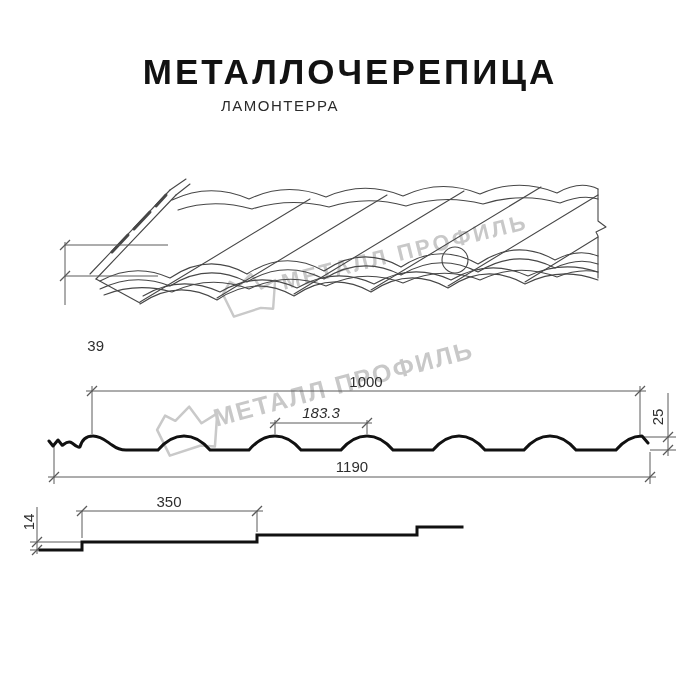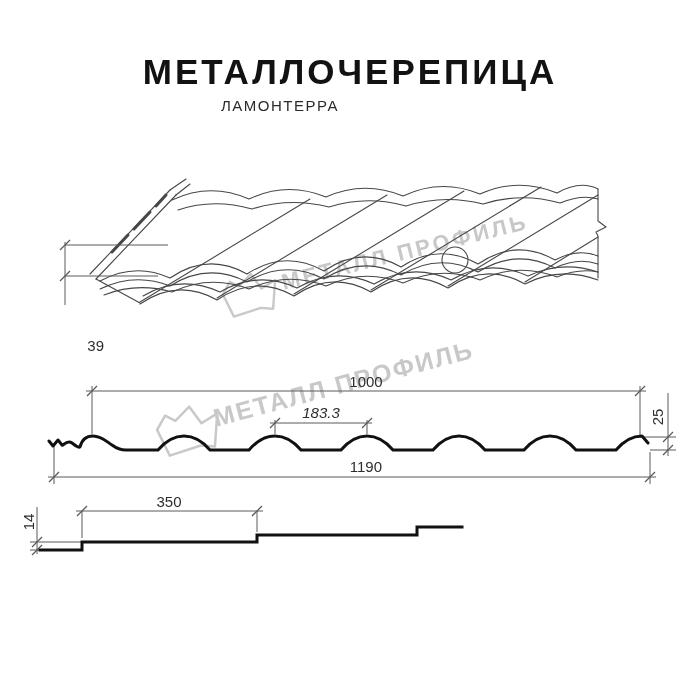--- a/index.html
+++ b/index.html
@@ -159,18 +159,18 @@
   <div class="subtitle">ЛАМОНТЕРРА</div>
 
   <span class="dim" style="left:74px;top:290px;width:30px;text-align:right;margin-top:48px;">39</span>
 
   <span class="dim" style="left:336px;top:374px;width:60px;">1000</span>
 
   <span class="dim" style="left:291px;top:405px;width:60px;font-style:italic;">183.3</span>
 
   <span class="dim rot" style="left:642px;top:409px;width:32px;">25</span>
 
-  <span class="dim" style="left:322px;top:459px;width:60px;text-align:right;">1190</span>
+  <span class="dim" style="left:322px;top:459px;width:60px;">1190</span>
 
   <span class="dim" style="left:139px;top:494px;width:60px;">350</span>
 
   <span class="dim rot" style="left:13px;top:514px;width:32px;">14</span>
 </div>
 
 </body></html>

